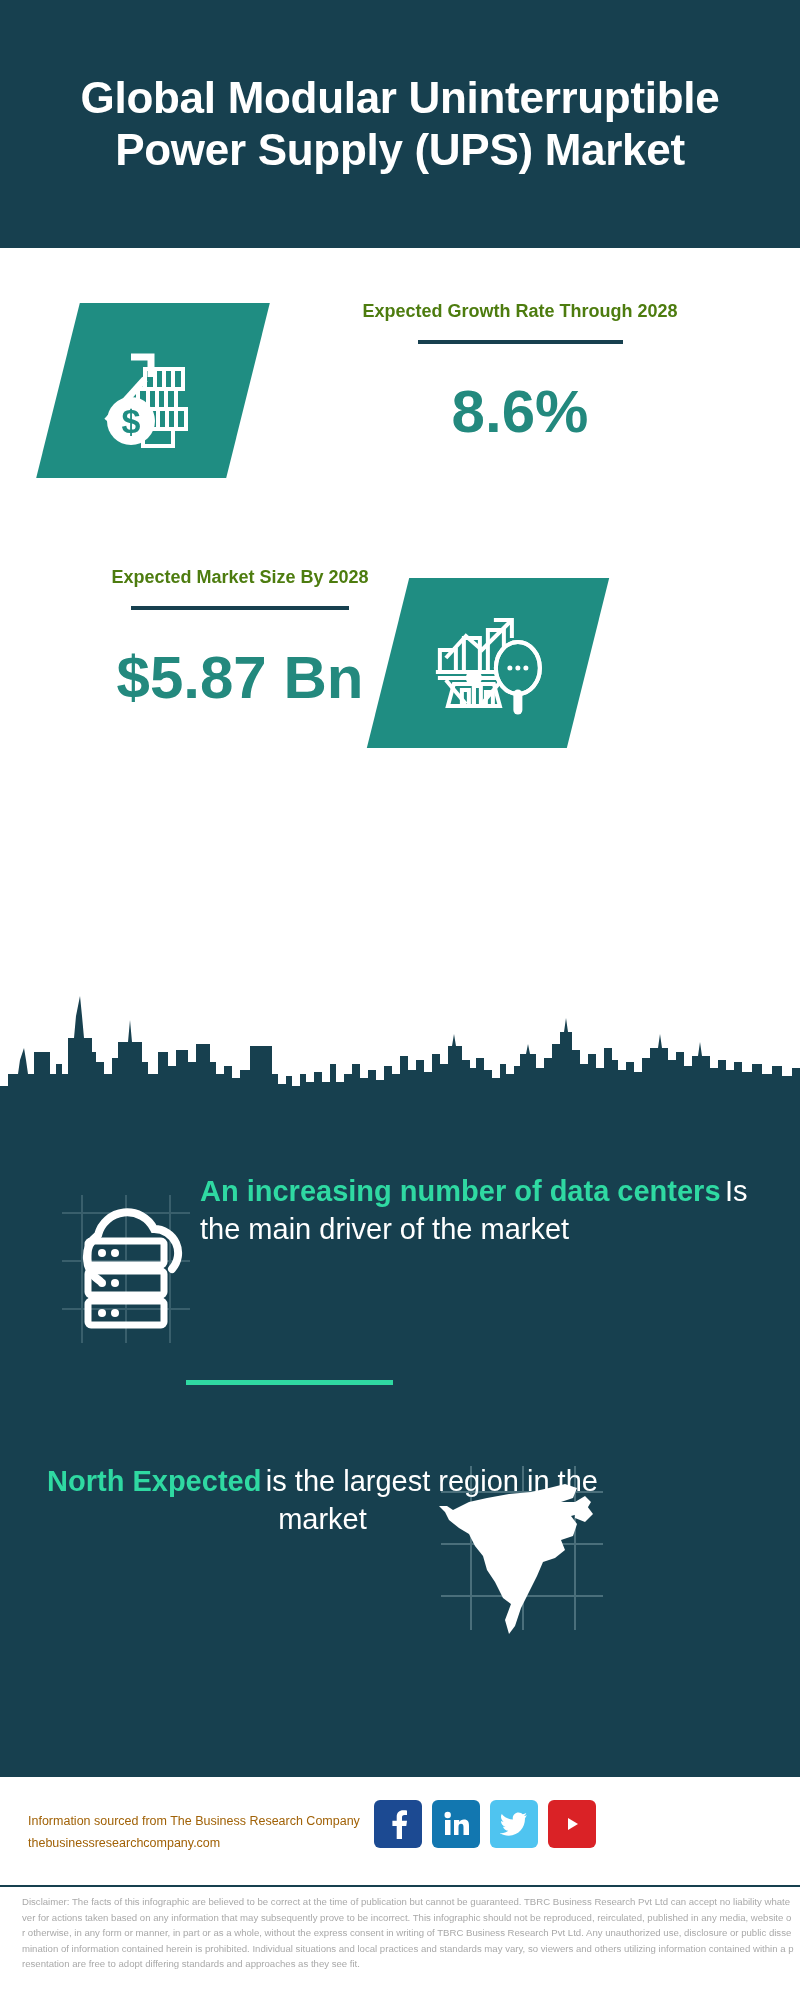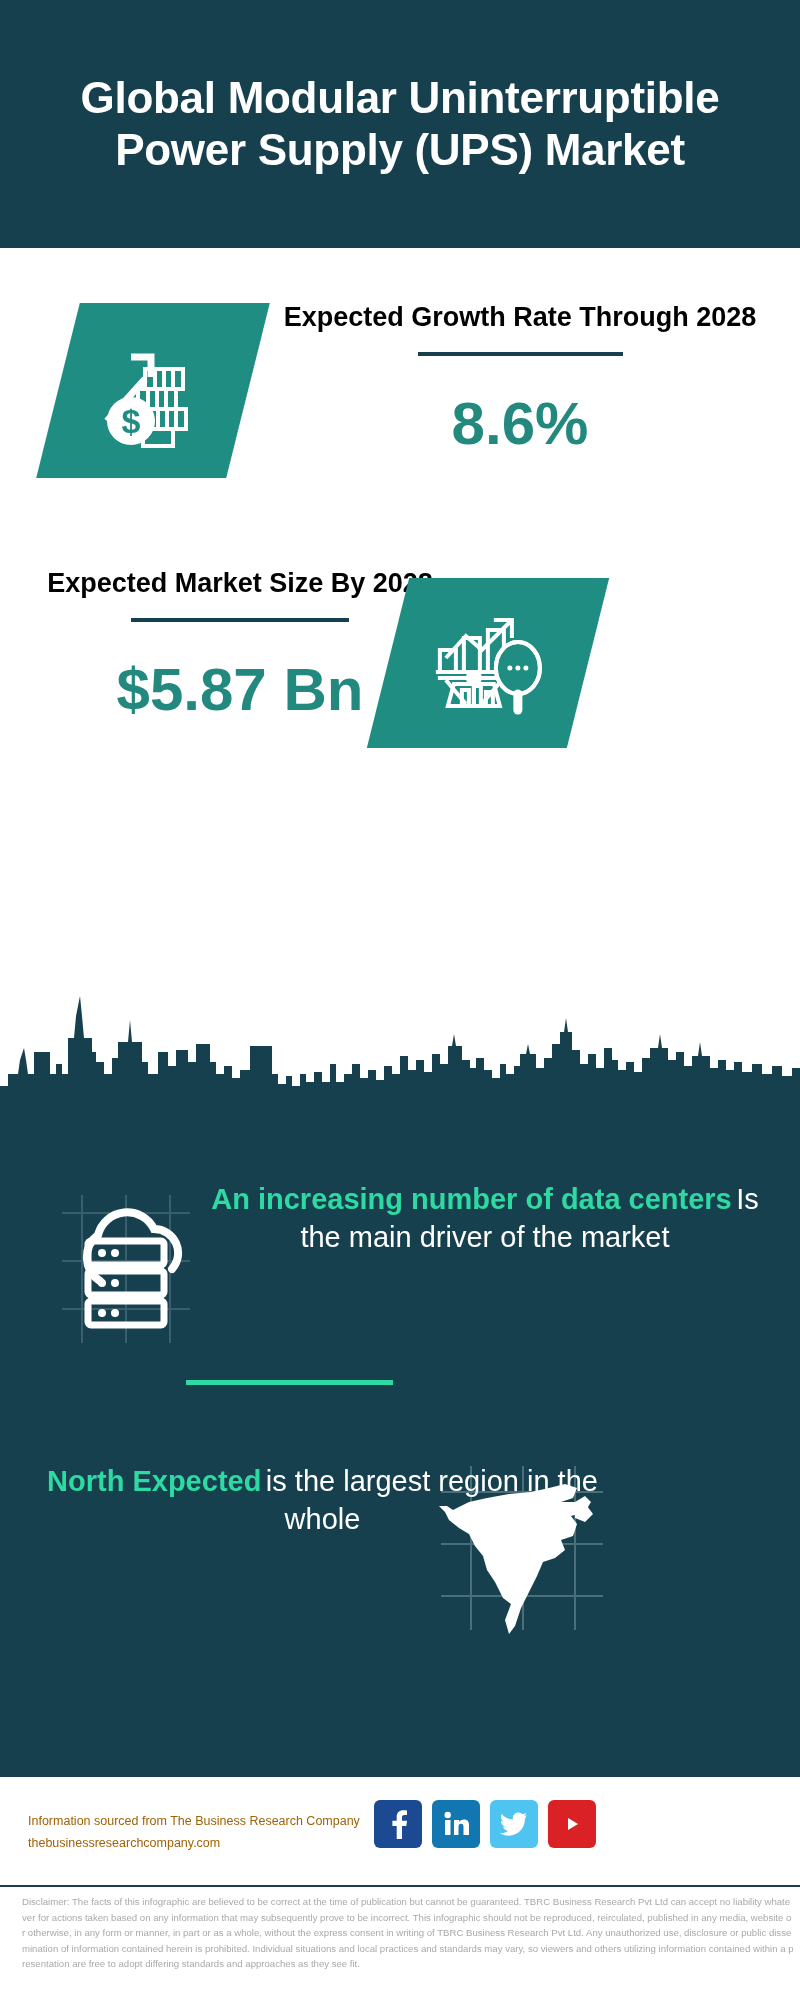--- a/index.html
+++ b/index.html
@@ -38,21 +38,21 @@
     display:flex; align-items:center; justify-content:center;
   }
   .para > svg { transform:skewX(14deg); }
 
   
   .growth-icon { left:58px; top:55px; width:190px; height:175px; }
   .growth-text {
     position:absolute; left:270px; top:52px; width:500px; text-align:center;
   }
   .stat-label {
-    color:#000000; font-size:27px; font-weight:bold; line-height:1.32;
+    color:#4d7c0f; font-size:18px; font-weight:bold; line-height:1.32;
   }
   .rule-dark {
     width:205px; height:4px; background:#17404F; margin:16px auto 10px;
   }
   .stat-value-teal {
     color:#23897E; font-size:60px; font-weight:bold; line-height:1.05;margin-top:36px;
   }
 
   
   .size-text {
@@ -66,21 +66,21 @@
 
   
   .dark {
     position:absolute; left:0; top:1108px; width:800px; height:667px;
     background:#17404F;
   }
   .grid-bg { position:absolute; opacity:0.20; }
 
   .driver-row { position:absolute; left:0; top:65px; width:800px; height:200px; }
   .driver-icon { position:absolute; left:40px; top:10px; width:170px; height:175px; }
-  .driver-text { position:absolute; left:200px; top:8px; width:570px; text-align:center; }
+  .driver-text { position:absolute; left:200px; top:0px; width:570px; }
   .hl { color:#2FD9A2; font-size:29px; font-weight:bold; line-height:1.30; }
   .bw { color:#ffffff; font-size:29px; font-weight:normal; line-height:1.30; }
 
   .rule-green {
     position:absolute; left:186px; top:1120px; width:207px; height:5px; background:#2FD9A2;
   }
 
   .region-row { position:absolute; left:0; top:345px; width:800px; height:210px; }
   .region-text { position:absolute; left:35px; top:10px; width:575px; text-align:center; }
   .region-icon { position:absolute; left:425px; top:5px; width:195px; height:180px; }
@@ -217,21 +217,21 @@
         <span class="hl">An increasing number of data centers</span>
         <span class="bw">Is the main driver of the market</span>
       </div>
     </div>
 
     <div class="rule-green" style="position:absolute; left:186px; top:272px; width:207px; height:5px; background:#2FD9A2;"></div>
 
     <div class="region-row">
       <div class="region-text">
         <span class="hl">North Expected</span>
-        <span class="bw">is the largest region in the whole</span>
+        <span class="bw">is the largest region in the market</span>
       </div>
       <div class="region-icon">
         <svg width="195" height="180" viewBox="0 0 195 180">
           <g stroke="#BFDDE0" stroke-width="2" opacity="0.30">
             <line x1="16" y1="34" x2="178" y2="34"></line>
               <line x1="16" y1="86" x2="178" y2="86"></line>
             <line x1="16" y1="138" x2="178" y2="138"></line>
             <line x1="46" y1="8" x2="46" y2="172"></line>
               <line x1="98" y1="8" x2="98" y2="172"></line>
             <line x1="150" y1="8" x2="150" y2="172"></line>

